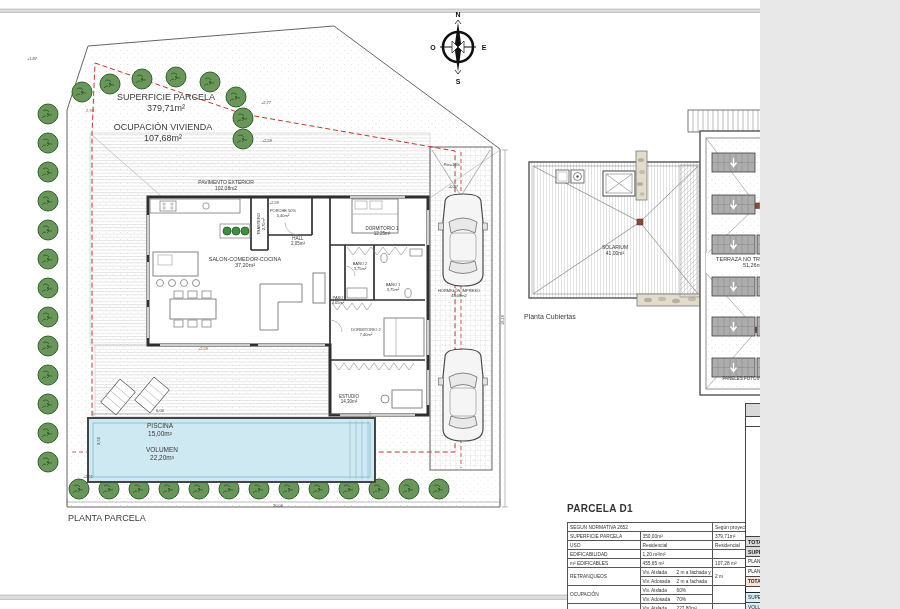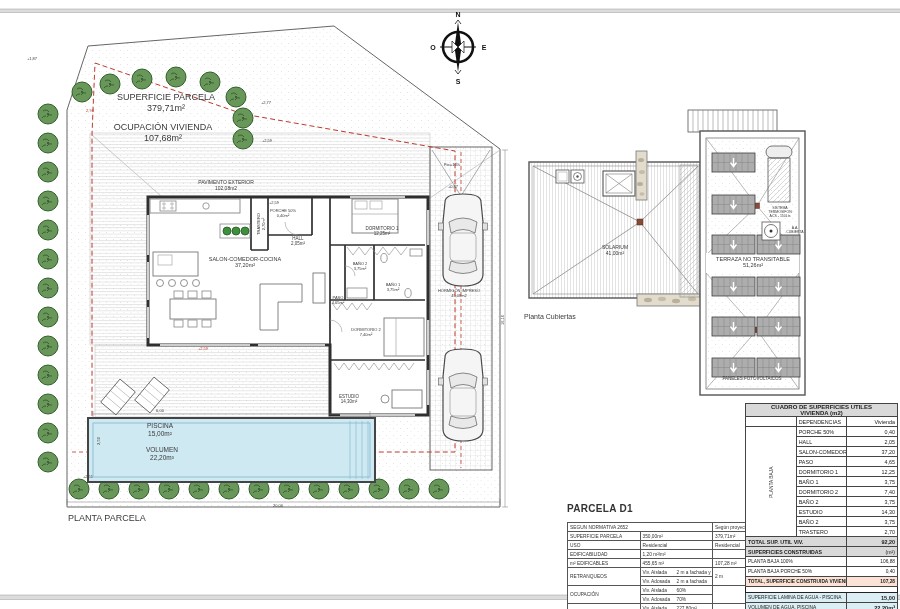--- a/index.html
+++ b/index.html
@@ -1,16 +1,16 @@
 <!DOCTYPE html>
 <html><head>
 <meta charset="utf-8">
 <style>
   html,body{margin:0;padding:0;background:#e8e8e8;}
-  #sheet{position:relative;width:900px;height:609px;background:#ffffff;overflow:hidden;
+  #sheet{position:relative;width:760px;height:609px;background:#ffffff;overflow:hidden;
          font-family:"Liberation Sans", sans-serif;}
   #drawing{position:absolute;left:0;top:0;}
   .tbl-block{position:absolute;color:#222;}
   .tbl-title{font-weight:bold;font-size:10px;letter-spacing:.3px;margin-bottom:8px;color:#333;}
   table{border-collapse:collapse;table-layout:fixed;background:#fff;}
   #parcela-table{width:189px;font-size:4.8px;border:1px solid #444;}
   #parcela-table td{border:0.5px solid #555;padding:0 2px;height:8px;overflow:hidden;white-space:nowrap;color:#333;}
   #cuadro-table{width:153px;font-size:5.4px;border:1.4px solid #222;}
   #cuadro-table td,#cuadro-table th{border:0.5px solid #444;padding:0 2px;height:9px;overflow:hidden;white-space:nowrap;color:#222;}
   #cuadro-table .ttl{background:#d9d9d9;font-weight:bold;text-align:center;font-size:6px;height:10px;}

